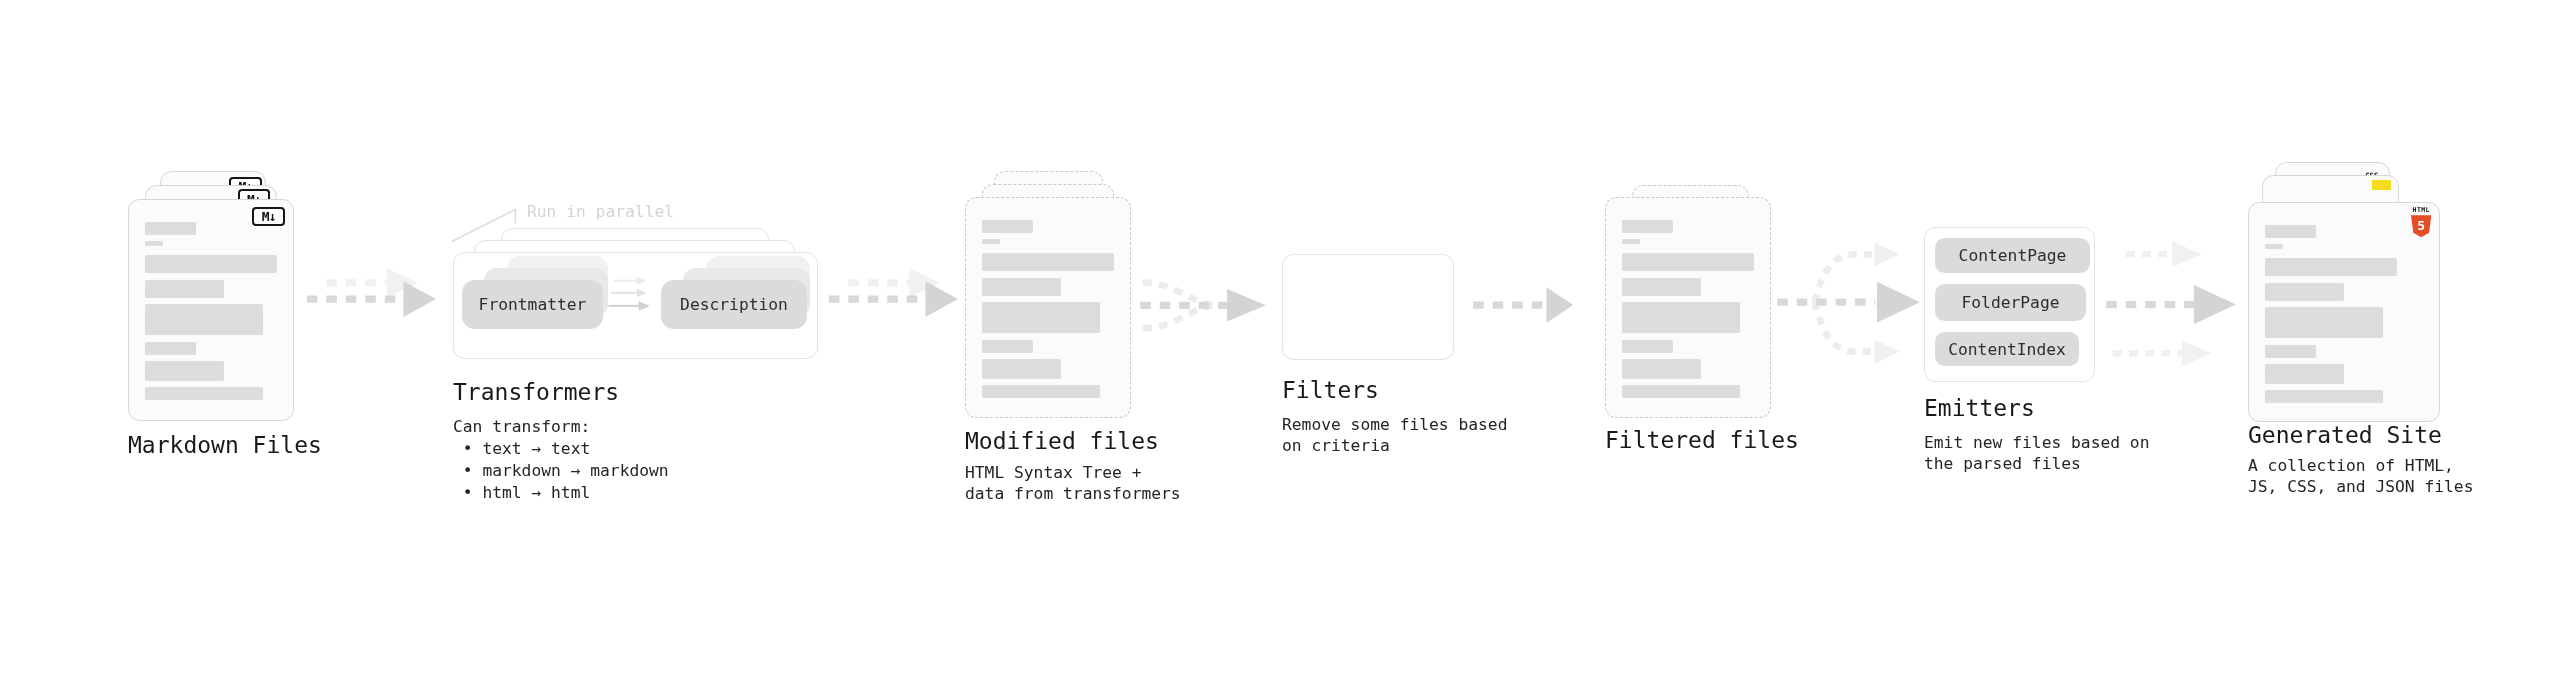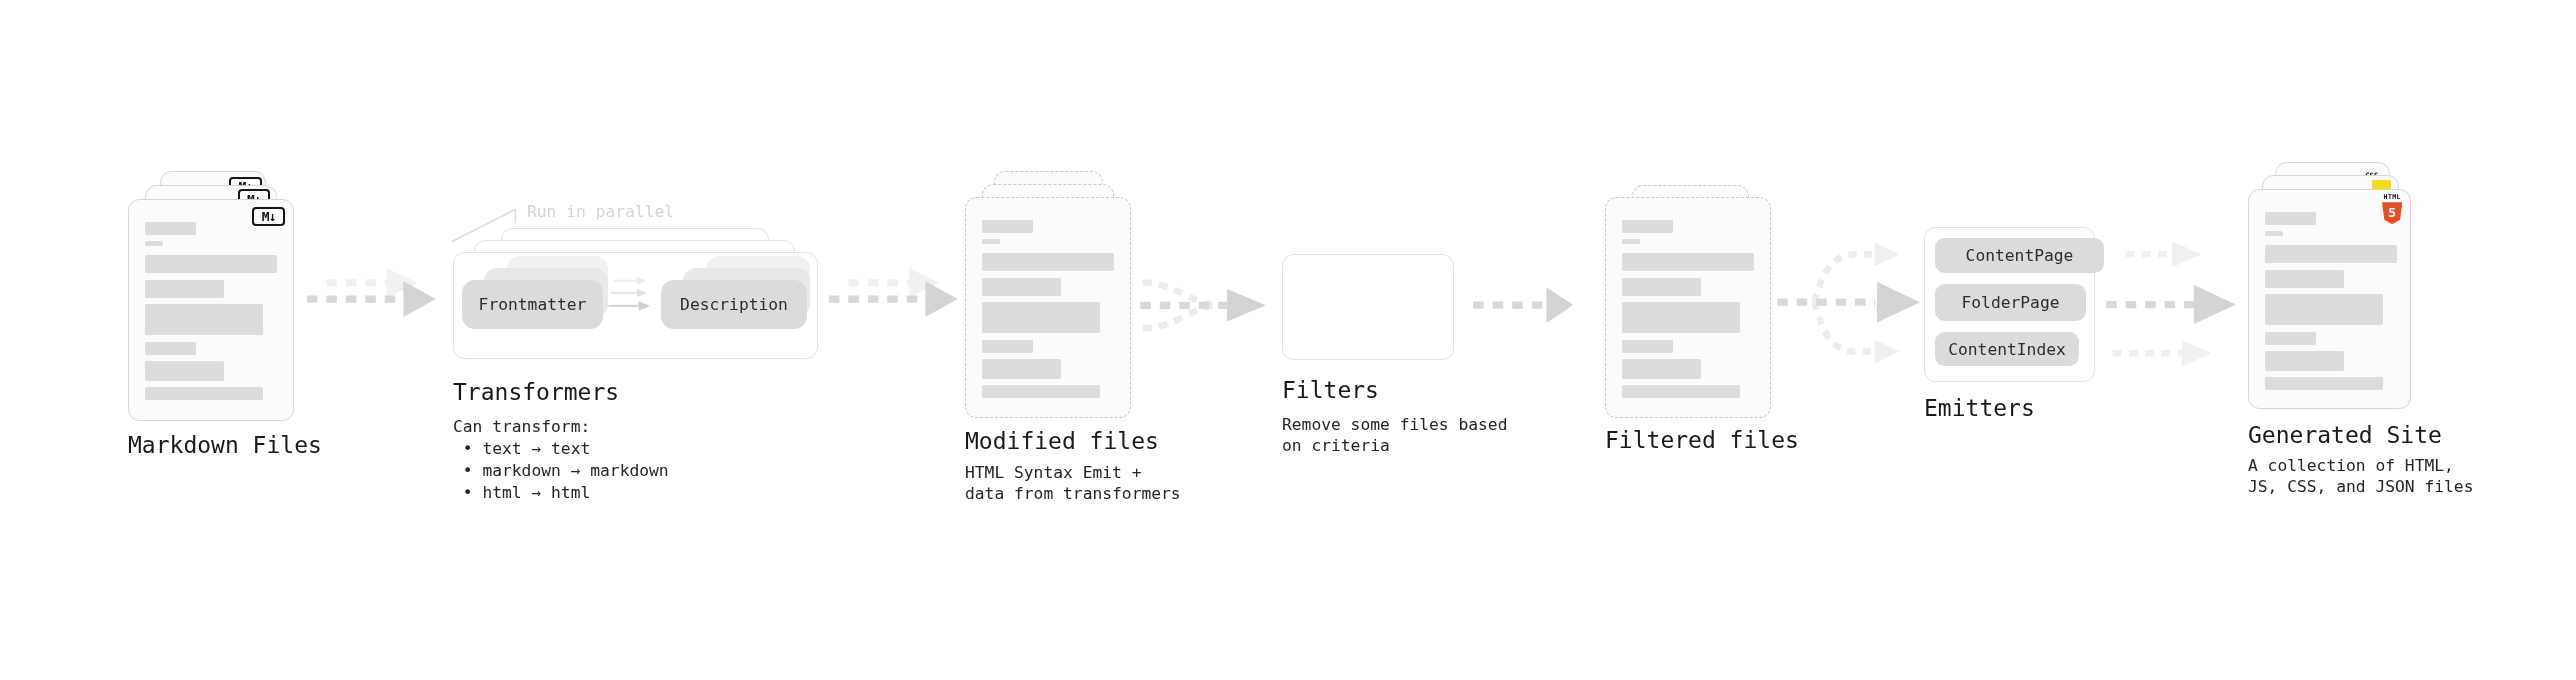--- a/index.html
+++ b/index.html
@@ -170,21 +170,21 @@
         <div class="bar" style="width:79px;height:18px;margin-bottom:6.5px"></div>
         <div class="bar" style="width:118px;height:31px;margin-bottom:6.5px"></div>
         <div class="bar" style="width:51px;height:13px;margin-bottom:6.5px"></div>
         <div class="bar" style="width:79px;height:19.5px;margin-bottom:6.5px"></div>
         <div class="bar" style="width:118px;height:12.2px"></div>
       </div>
     </div>
   </div>
   <div class="stage-label" style="left:965px;top:428px">Modified files</div>
   <div class="stage-sub" style="left:965px;top:462px">
-    <div>HTML Syntax Emit +</div>
+    <div>HTML Syntax Tree +</div>
     <div>data from transformers</div>
   </div>
 
   <div class="tcontainer" style="left:1282px;top:254px;width:172px;height:106px"></div>
   <div class="stage-label" style="left:1282px;top:377px">Filters</div>
   <div class="stage-sub" style="left:1282px;top:414px">
     <div>Remove some files based</div>
     <div>on criteria</div>
   </div>
 
@@ -199,42 +199,46 @@
         <div class="bar" style="width:118px;height:31px;margin-bottom:6.5px"></div>
         <div class="bar" style="width:51px;height:13px;margin-bottom:6.5px"></div>
         <div class="bar" style="width:79px;height:19.5px;margin-bottom:6.5px"></div>
         <div class="bar" style="width:118px;height:12.2px"></div>
       </div>
     </div>
   </div>
   <div class="stage-label" style="left:1605px;top:427px">Filtered files</div>
 
   <div class="tcontainer" style="left:1924px;top:227px;width:171px;height:155px"></div>
-  <div class="ebox" style="left:1935px;top:238px;width:169px;height:35px">
+  <div class="ebox" style="left:1935px;top:238px;width:155px;height:35px">
       <span>ContentPage</span>
     </div>
   <div class="ebox" style="left:1935px;top:284px;width:151px;height:37px">
       <span>FolderPage</span>
     </div>
   <div class="ebox" style="left:1935px;top:332px;width:144px;height:34px">
       <span>ContentIndex</span>
     </div>
   <div class="stage-label" style="left:1924px;top:395px">Emitters</div>
+  <div class="stage-sub" style="left:1924px;top:432px">
+    <div>Emit new files based on</div>
+    <div>the parsed files</div>
+  </div>
 
   <div>
     <div class="card" style="left:2275px;top:162px;width:115px;height:220px">
       <div class="css-badge" style="right:5.7px;top:10px">
         <div class="css-word">CSS</div>
         <div class="css-bar"></div>
       </div>
     </div>
     <div class="card" style="left:2262px;top:175px;width:137px;height:220px">
       <div class="js-badge" style="right:7.3px;top:4.1px"></div>
     </div>
-    <div class="card" style="left:2248px;top:189px;width:163px;height:220px">
+    <div class="card" style="left:2248px;top:202px;width:192px;height:220px">
       <div class="html-badge" style="right:7.3px;top:4.1px">
         <div class="html-word">HTML</div>
         <div class="shield">
             <span>5</span>
           </div>
       </div>
       <div class="doclines">
         <div class="bar" style="width:51px;height:13px;margin-bottom:5.7px"></div>
         <div class="bar" style="width:18px;height:4.9px;margin-bottom:9.8px"></div>
         <div class="bar" style="width:132px;height:18px;margin-bottom:6.5px"></div>

